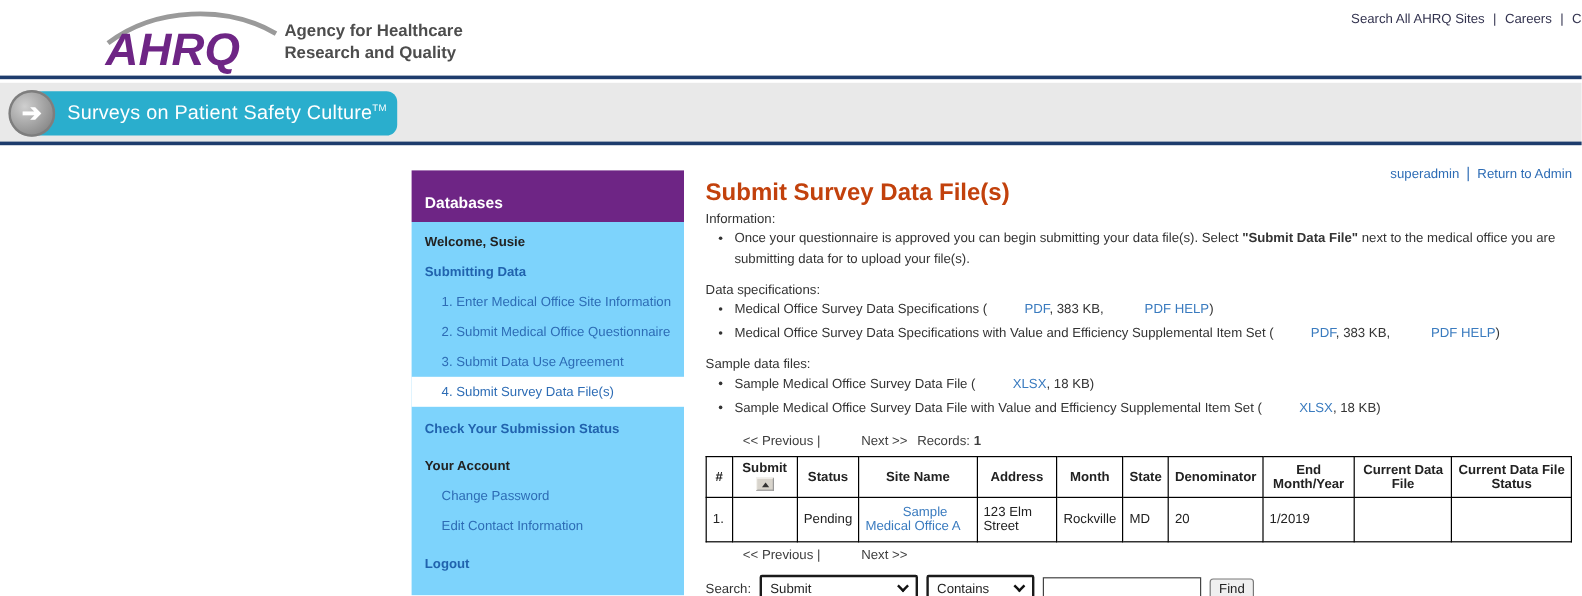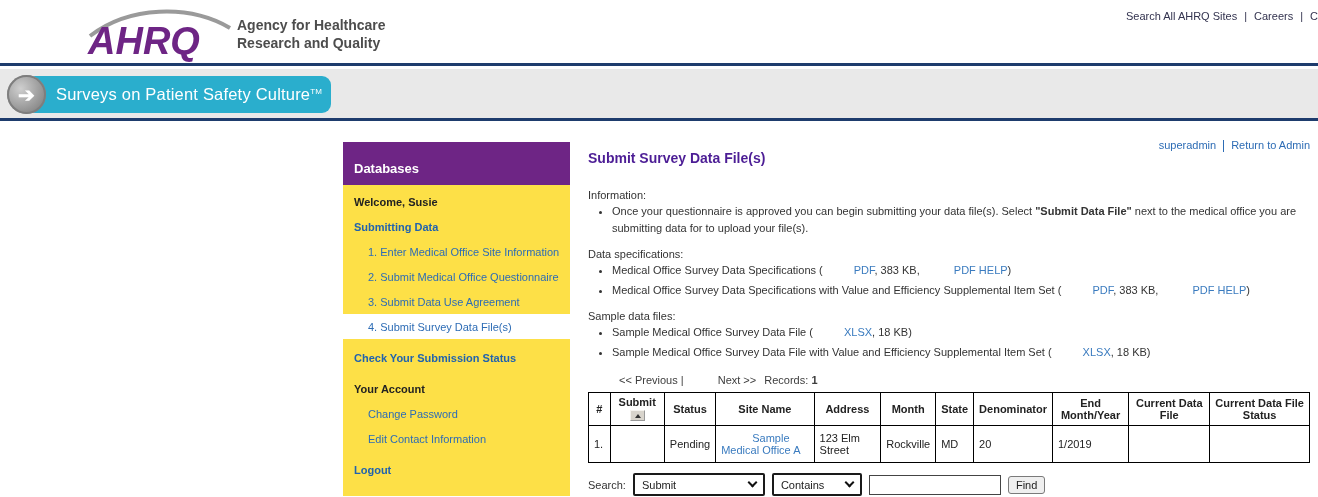--- a/index.html
+++ b/index.html
@@ -34,33 +34,33 @@
   
   .admin-bar { position:absolute; right:8px; top:139px; font-size:11px;text-align:center; }
   .admin-bar a { color:#2d6cb5; }
   .admin-bar .vbar { display:inline-block; width:1px; height:12px; background:#2d6cb5;
     margin:0 7px; vertical-align:middle; }
 
   
   .sidebar { position:absolute; left:343px; top:142px; width:227px; }
   .sb-title { background:#6e2585; color:#fff; font-size:13px; font-weight:bold;
     padding:19px 0 9px 11px; }
-  .sb-body { background:#fde047; padding:4px 0 14px 0; font-size:11px; }
+  .sb-body { background:#7dd3fc; padding:4px 0 14px 0; font-size:11px; }
   .sb-item { display:block; padding:7px 0 6px 11px; }
   .sb-sub  { display:block; padding:7px 0 6px 25px; }
   .sb-welcome { color:#222; font-weight:bold; }
   .sb-head { color:#222; font-weight:bold; }
   .sb-link-bold { color:#2163ae; font-weight:bold; }
   .sb-link { color:#2d6cb5; }
   .current-band { background:#fff; }
   .sb-gap { height:6px; }
 
   
   .main { position:absolute; left:588px; top:150px; width:724px; font-size:11px; color:#333; }
-  .main h1 { font-size:14px; font-weight:bold; color:#4c1d95; margin-bottom:23px; }
+  .main h1 { font-size:20px; font-weight:bold; color:#c2410c; margin-bottom:4px; }
   .sec-label { margin-bottom:2px; }
   .main ul { margin:2px 0 12px 0; padding-left:24px; }
   .main li { margin-bottom:3px; line-height:1.5; }
   .main a { color:#3a7bbf;padding-left:31px; }
   .pager { margin:14px 0 6px 0; color:#3d3d3d; }
   .pager a { color:#3d3d3d; }
   .pager .records { margin-left:5px; }
   .pager2 { margin:5px 0 8px 0; color:#3d3d3d; }
   .pager2 a { color:#3d3d3d; }
 
@@ -215,20 +215,25 @@
         <td>Rockville</td>
         <td>MD</td>
         <td>20</td>
         <td>1/2019</td>
         <td></td>
         <td></td>
       </tr>
     </tbody>
   </table>
 
+  <div class="pager2">
+    <a>&lt;&lt; Previous</a>
+    <span>|</span>
+    <a>Next &gt;&gt;</a>
+  </div>
 
   <div class="search-row">
     <span>Search:</span>
     <span class="sel-wrap sel-field">
       <select>
         <option>Submit</option>
       </select>
       <span class="chev"></span>
     </span>
     <span class="sel-wrap sel-op">

